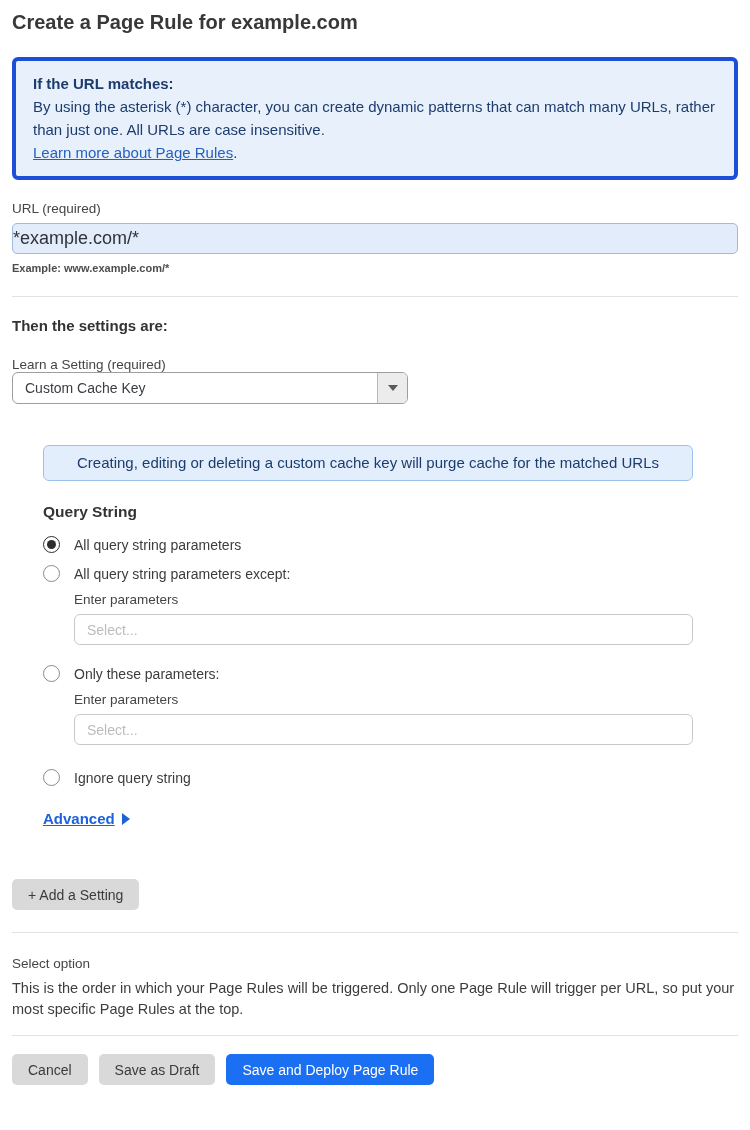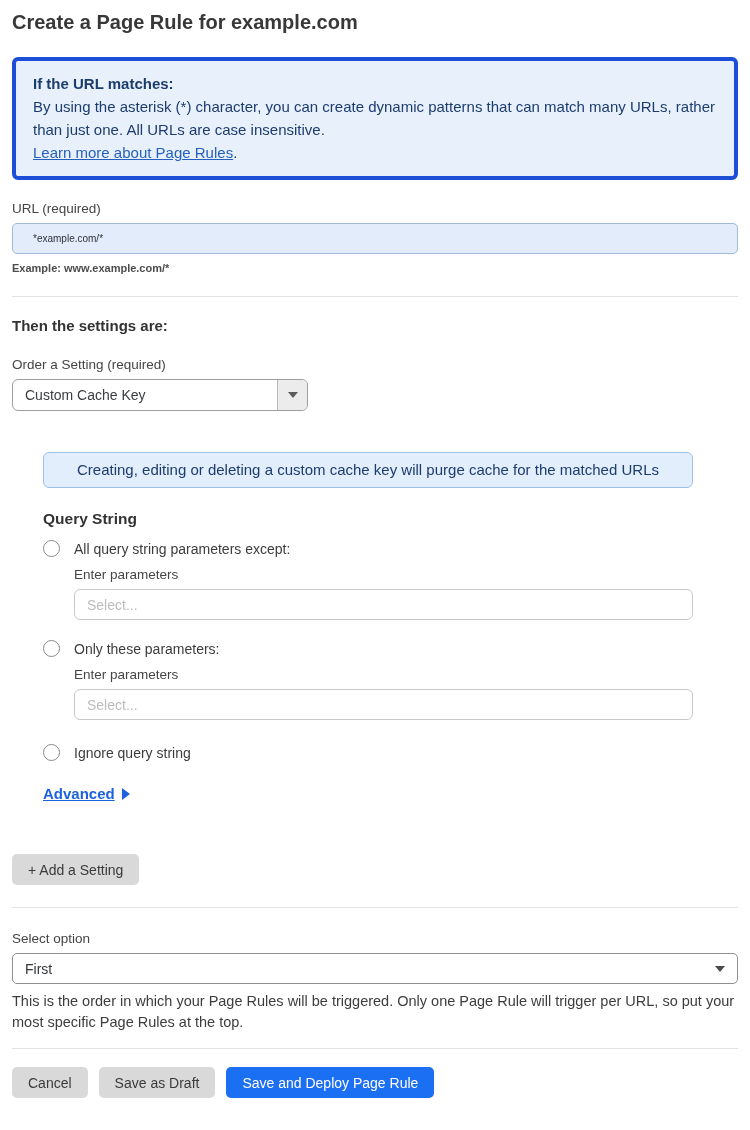--- a/index.html
+++ b/index.html
@@ -32,39 +32,39 @@
   .field-label { margin-top: 21px; font-size: 13.5px; color: #454545; }
 
   .url-input {
     display: block;
     margin-top: 7px;
     width: 726px;
     height: 31px;
     background: #e2ecfa;
     border: 1px solid #a3bbda;
     border-radius: 5px;
-    padding: 0 20px;
-    font-family: "Liberation Sans", sans-serif;
-    font-size: 10px;
+    padding: 0 0;
+    font-family: "Liberation Sans", sans-serif;
+    font-size: 18px;
     color: #30333a;
     outline: none;
   }
 
   .example-text { margin-top: 8px; font-size: 11px; color: #4d4d4d; font-weight: bold; }
 
   .divider { border: none; border-top: 1px solid #e2e2e2; margin-top: 22px; }
 
   .section-heading { font-size: 15px; font-weight: bold; color: #333333; }
   .then-heading { margin-top: 20px; }
 
   .pick-label { margin-top: 23px; }
 
   .setting-select {
-    margin-top: 7px;
-    width: 296px;
+    margin-top: 0;
+    width: 396px;
     height: 32px;
     border: 1px solid #9e9e9e;
     border-radius: 6px;
     background: #ffffff;
     display: flex;
     align-items: center;
     cursor: pointer;
     overflow: hidden;
   }
   .setting-select .select-value { flex: 1; padding: 0 12px; font-size: 14px; color: #3a3d42; }
@@ -201,33 +201,37 @@
   </div>
 
   <div class="field-label">URL (required)</div>
   <input type="text" class="url-input" value="*example.com/*" style="">
   <div class="example-text">Example: www.example.com/*</div>
 
   <hr class="divider">
 
   <div class="section-heading then-heading">Then the settings are:</div>
 
-  <div class="field-label pick-label">Order a Setting (required)</div>
+  <div class="field-label pick-label">Learn a Setting (required)</div>
   <div class="setting-select">
     <span class="select-value">Custom Cache Key</span>
     <span class="select-arrow-box">
       <span class="caret-down"></span>
     </span>
   </div>
 
   <div class="notice-box">Creating, editing or deleting a custom cache key will purge cache for the matched URLs</div>
 
   <div class="qs-section">
     <div class="section-heading qs-heading">Query String</div>
 
+    <div class="radio-row row-1">
+      <span class="radio-circle checked"></span>
+      <span class="radio-label">All query string parameters</span>
+    </div>
 
     <div class="radio-row row-2">
       <span class="radio-circle"></span>
       <span class="radio-label">All query string parameters except:</span>
     </div>
     <div class="sub-label">Enter parameters</div>
     <input type="text" class="param-input" placeholder="Select..." style="">
 
     <div class="radio-row row-3">
       <span class="radio-circle"></span>
@@ -248,24 +252,20 @@
   </div>
 
   <div>
     <button class="btn btn-gray add-setting-btn">+ Add a Setting</button>
   </div>
 
   <hr class="divider">
 
 
   <div class="field-label order-label">Select option</div>
-  <div class="order-select">
-    <span class="select-value">First</span>
-    <span class="caret-down"></span>
-  </div>
   <div class="order-help">This is the order in which your Page Rules will be triggered. Only one Page Rule will trigger per URL, so put your most specific Page Rules at the top.</div>
 
   <hr class="divider footer-divider">
 
   <div class="footer-actions">
     <button class="btn btn-gray">Cancel</button>
     <button class="btn btn-gray">Save as Draft</button>
     <button class="btn btn-blue">Save and Deploy Page Rule</button>
   </div>
 

